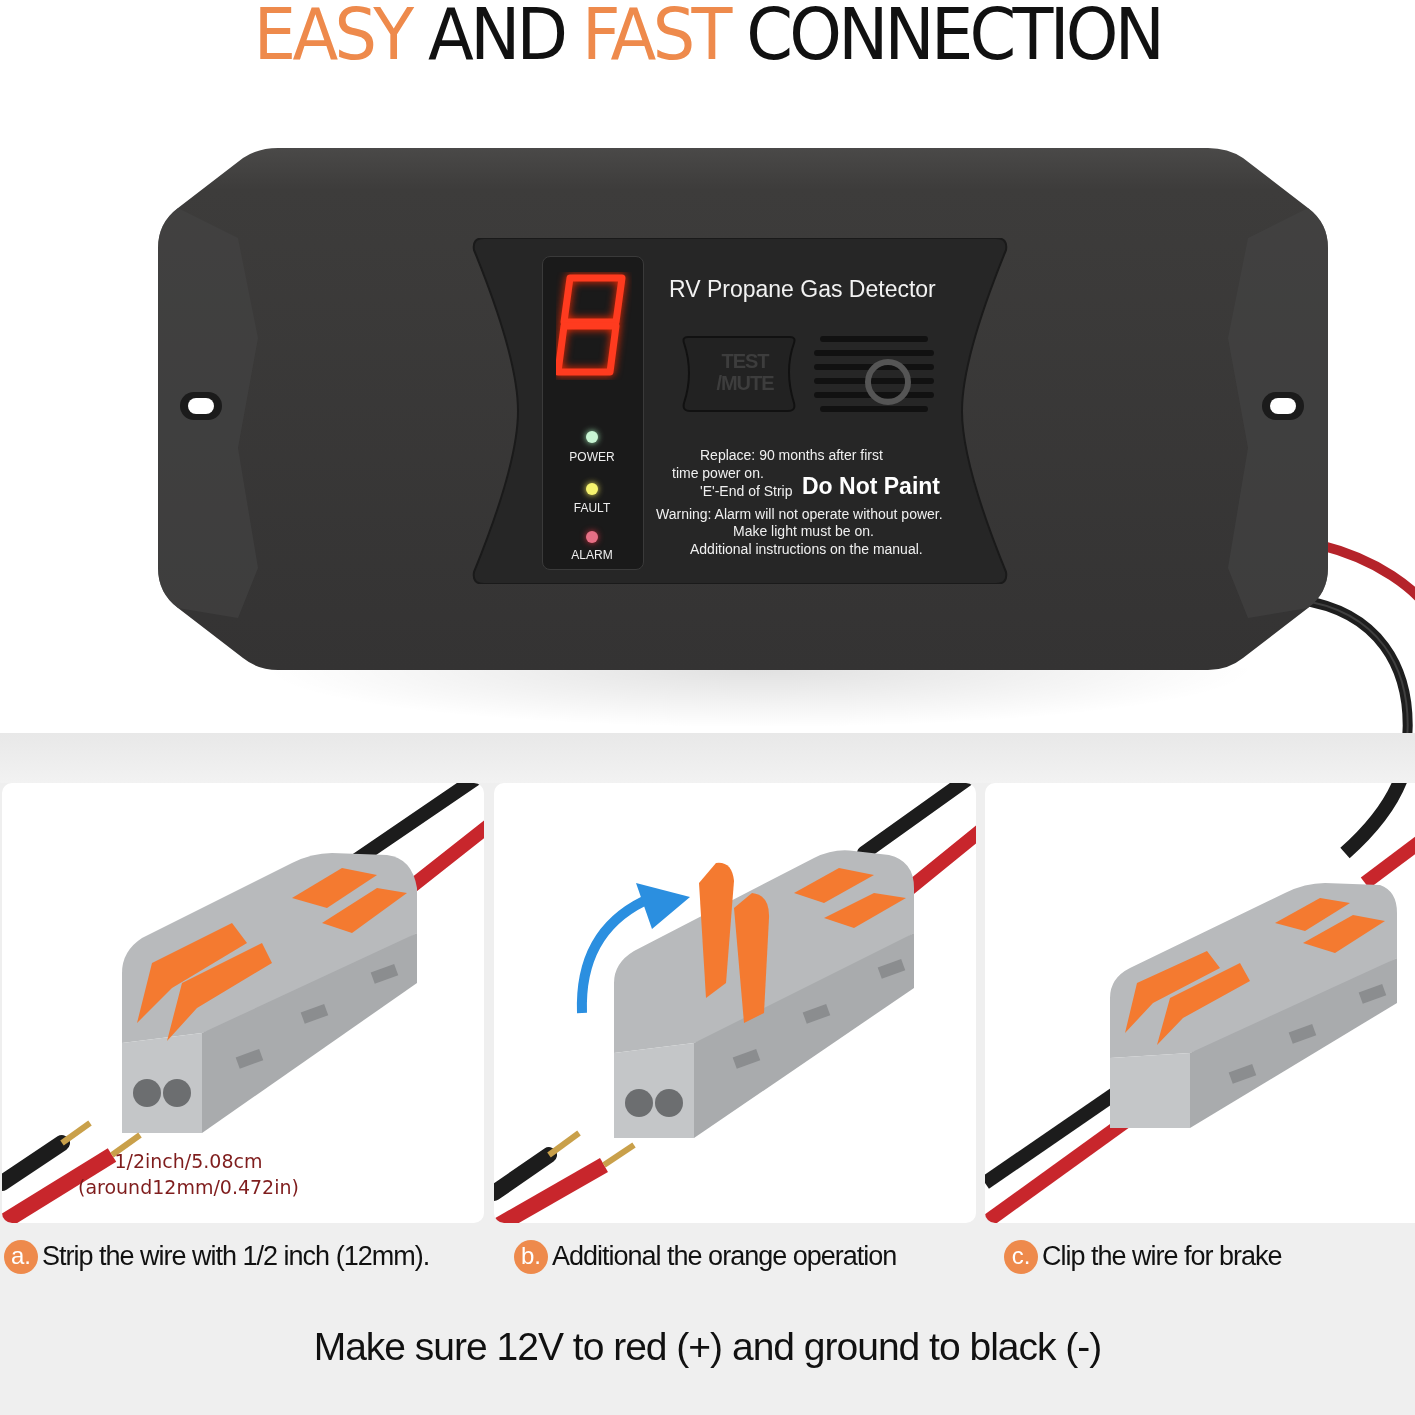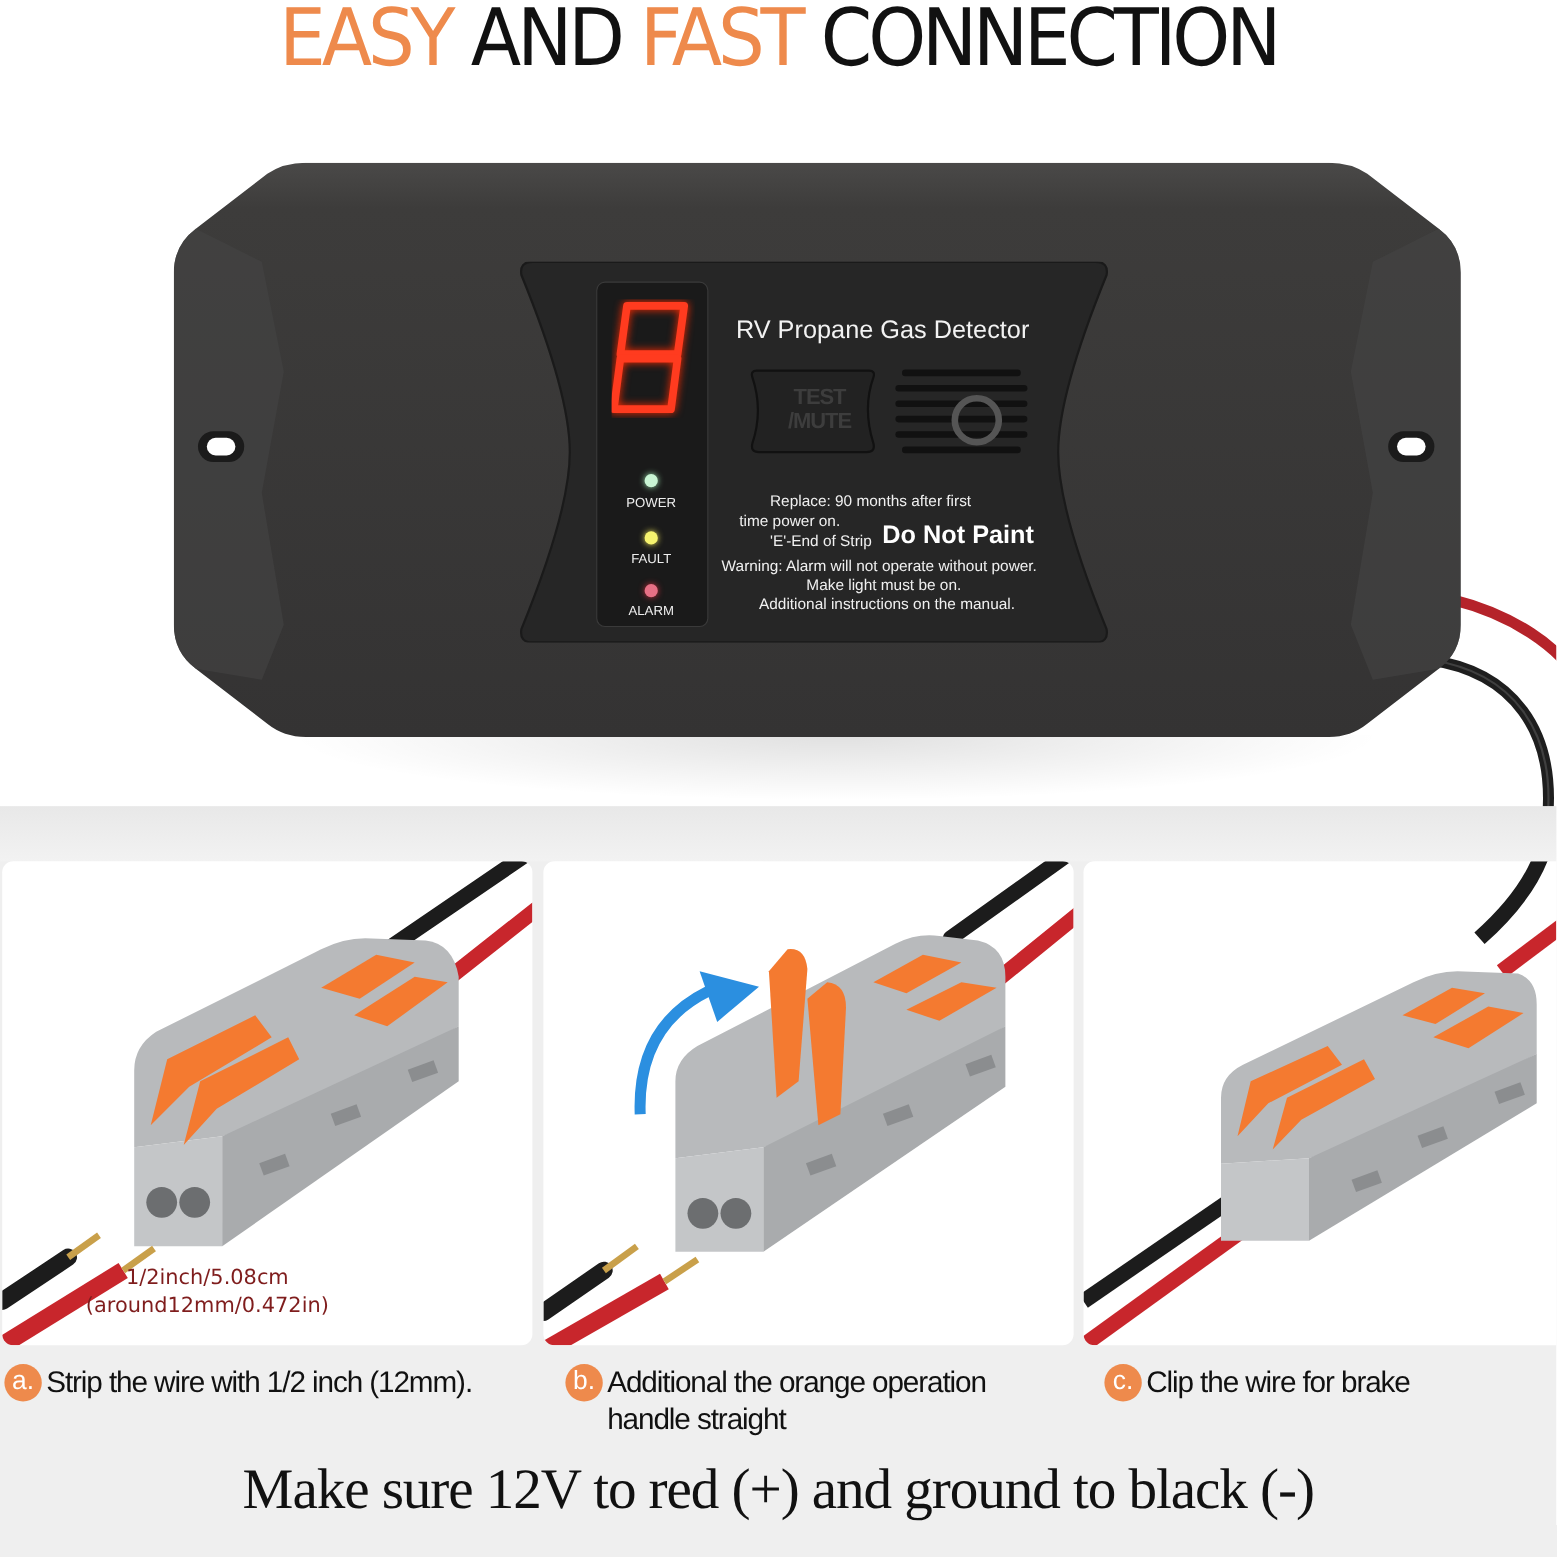--- a/index.html
+++ b/index.html
@@ -20,21 +20,21 @@
   .device-shadow{position:absolute;left:260px;top:668px;width:1000px;height:60px;
     background:radial-gradient(ellipse at 50% 0%,rgba(0,0,0,0.12),rgba(0,0,0,0) 70%);}
 
   .faceplate{position:absolute;left:472px;top:238px;width:536px;height:346px;}
   .led-strip{position:absolute;left:542px;top:256px;width:102px;height:314px;
     background:#1a1a1a;border-radius:8px;border:1px solid #3a3a3a;}
   .seg{position:absolute;left:556px;top:272px;width:76px;height:108px;}
   .led{position:absolute;width:12px;height:12px;border-radius:50%;}
   .led-label{position:absolute;width:100px;text-align:center;color:#eee;font-size:12px;}
 
-  .fp-title{position:absolute;left:669px;top:286px;color:#f2f2f2;font-size:23px;}
+  .fp-title{position:absolute;left:669px;top:276px;color:#f2f2f2;font-size:23px;}
   .test-btn{position:absolute;left:680px;top:335px;width:118px;height:78px;}
   .test-label{position:absolute;left:700px;top:350px;width:90px;color:#3d3d3d;font-size:20px;
     line-height:22px;font-weight:bold;text-align:center;letter-spacing:-1px;}
   .speaker{position:absolute;left:812px;top:334px;width:126px;height:80px;}
   .fp-text{position:absolute;color:#f0f0f0;font-size:14px;line-height:18px;}
   .donotpaint{position:absolute;left:802px;top:473px;color:#fff;font-size:23px;font-weight:bold;}
 
   
   .wires{position:absolute;left:0;top:0;width:1415px;height:1415px;pointer-events:none;}
 
@@ -46,22 +46,22 @@
   .panel{position:absolute;top:783px;height:440px;background:#fff;border-radius:10px;overflow:hidden;}
   .panel svg{position:absolute;left:0;top:0;}
 
   .measure{position:absolute;left:78px;top:1148px;font-family:"DejaVu Sans",sans-serif;
     font-size:19px;color:#7f1d1d;line-height:26px;text-align:center;}
 
   .step{position:absolute;top:1240px;font-size:27px;color:#111;letter-spacing:-1px;line-height:32px;}
   .badge{display:inline-block;width:34px;height:34px;border-radius:50%;background:#ee8a4c;
     color:#fff;text-align:center;font-size:24px;line-height:32px;vertical-align:top;margin-right:4px;letter-spacing:0;}
 
-  .footer-note{position:absolute;left:0;top:1325px;width:1415px;text-align:center;font-size:52px;
-    color:#111;letter-spacing:-1px;font-family:Liberation Serif, serif;}
+  .footer-note{position:absolute;left:0;top:1325px;width:1415px;text-align:center;font-size:39px;
+    color:#111;letter-spacing:-1px;}
 </style>
 </head>
 <body>
 
 <div class="headline">
   <span class="hl-orange">EASY </span><span class="hl-black">AND </span><span class="hl-orange">FAST </span><span class="hl-black">CONNECTION</span>
 </div>
 
 <svg class="wires" width="1415" height="1415">
   <path d="M1320 545 C1380 560, 1415 590, 1430 610" stroke="#b5232a" stroke-width="10" fill="none"></path>
@@ -227,19 +227,18 @@
       <rect x="375" y="205" width="25" height="12" fill="#8b8d8f" transform="rotate(-20 387 211)"></rect>
     </g>
   </svg>
 </div>
 
 <div class="step" style="left:4px;">
   <span class="badge">a.</span><span>Strip the wire with 1/2 inch (12mm).</span>
 </div>
 <div class="step" style="left:514px;">
   <span class="badge">b.</span><span>Additional the orange operation</span>
-  <div style="padding-left:38px;">handle straight</div>
 </div>
 <div class="step" style="left:1004px;">
   <span class="badge">c.</span><span>Clip the wire for brake</span>
 </div>
 
 <div class="footer-note">Make sure 12V to red (+) and ground to black (-)</div>
 
 </body></html>

